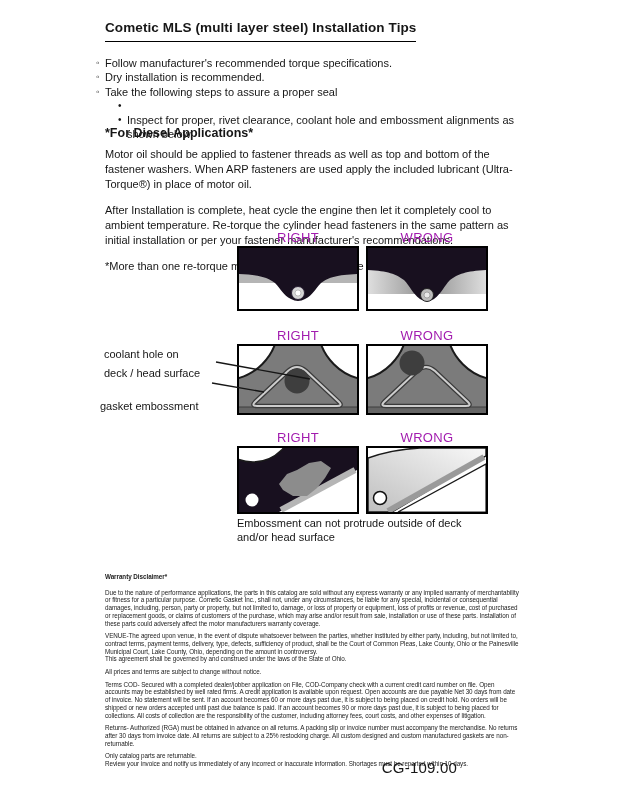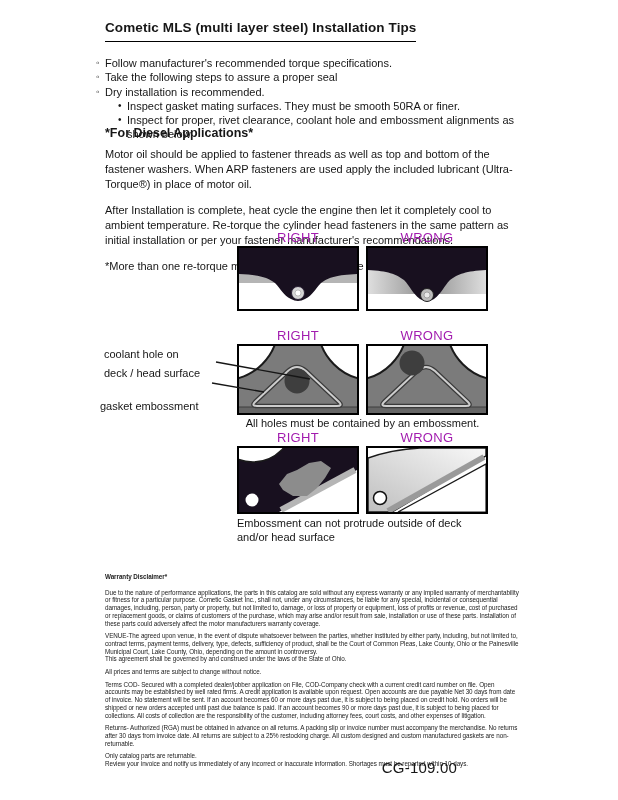--- a/index.html
+++ b/index.html
@@ -48,29 +48,28 @@
     <span>Cometic MLS (multi layer steel) Installation Tips</span>
   </div>
 
   <div class="tips">
     <div class="tip lvl1">
         <span class="glyph"></span>
         <span>Follow manufacturer's recommended torque specifications.</span>
       </div>
     <div class="tip lvl1">
         <span class="glyph"></span>
-        <span>Take the following steps to assure a proper seal</span>
+        <span>Dry installation is recommended.</span>
       </div>
     <div class="tip lvl1">
         <span class="glyph"></span>
-        <span>Dry installation is recommended.</span>
+        <span>Take the following steps to assure a proper seal</span>
       </div>
     <div class="tip lvl2">
         <span class="glyph"></span>
-        <span>Inspect gasket mating surfaces.  They must be smooth 50RA or finer.</span>
       </div>
     <div class="tip lvl2">
         <span class="glyph"></span>
         <span>Inspect for proper, rivet clearance, coolant hole and embossment alignments as shown below.</span>
       </div>
   </div>
 
   <div class="diesel">
     <h2>*For Diesel Applications*</h2>
     <p>Motor oil should be applied to fastener threads as well as top and bottom of the fastener washers. When ARP fasteners are used apply the included lubricant (Ultra-Torque®) in place of motor oil.</p>
@@ -138,21 +137,20 @@
       <rect x="0" y="0" width="118" height="67" fill="#7b7b7b"></rect>
       <rect x="0" y="61" width="118" height="6" fill="#656565"></rect>
       <line x1="0" y1="61" x2="118" y2="61" stroke="#3f3f3f" stroke-width="1"></line>
       <path d="M16,56 L49,25 Q58,17 67,25 L100,56 Q104,60 98,60 L18,60 Q12,60 16,56 Z" fill="none" stroke="#3a3a3a" stroke-width="4.5"></path>
       <path d="M16,56 L49,25 Q58,17 67,25 L100,56 Q104,60 98,60 L18,60 Q12,60 16,56 Z" fill="none" stroke="#cdcdcd" stroke-width="2"></path>
       <circle cx="-15" cy="-20" r="54" fill="#ffffff" stroke="#1a1a1a" stroke-width="2"></circle>
       <circle cx="133" cy="-20" r="54" fill="#ffffff" stroke="#1a1a1a" stroke-width="2"></circle>
       <circle cx="44" cy="17" r="12.5" fill="#3e3e3e"></circle>
     </svg>
   </div>
-  <div class="fig-caption" style="left:237px; top:417px; width:251px; text-align:center;">All holes must be contained by an embossment.</div>
 
   <div class="fig-label" style="left:237px; top:430px;">RIGHT</div>
   <div class="fig-label" style="left:366px; top:430px;">WRONG</div>
 
   <div class="fig-img" style="left:237px; top:446px; height:68px;">
     <svg viewBox="0 0 118 64" preserveAspectRatio="none">
       <rect x="0" y="0" width="118" height="64" fill="#ffffff"></rect>
       <path d="M0,64 L0,11 C10,5 26,1 44,0 L118,0 L118,22 L40,64 Z" fill="#18101f"></path>
       <line x1="42" y1="62" x2="116" y2="22" stroke="#b5b5b5" stroke-width="6"></line>
       <polygon points="46,64 118,26 118,64" fill="#ffffff"></polygon>

